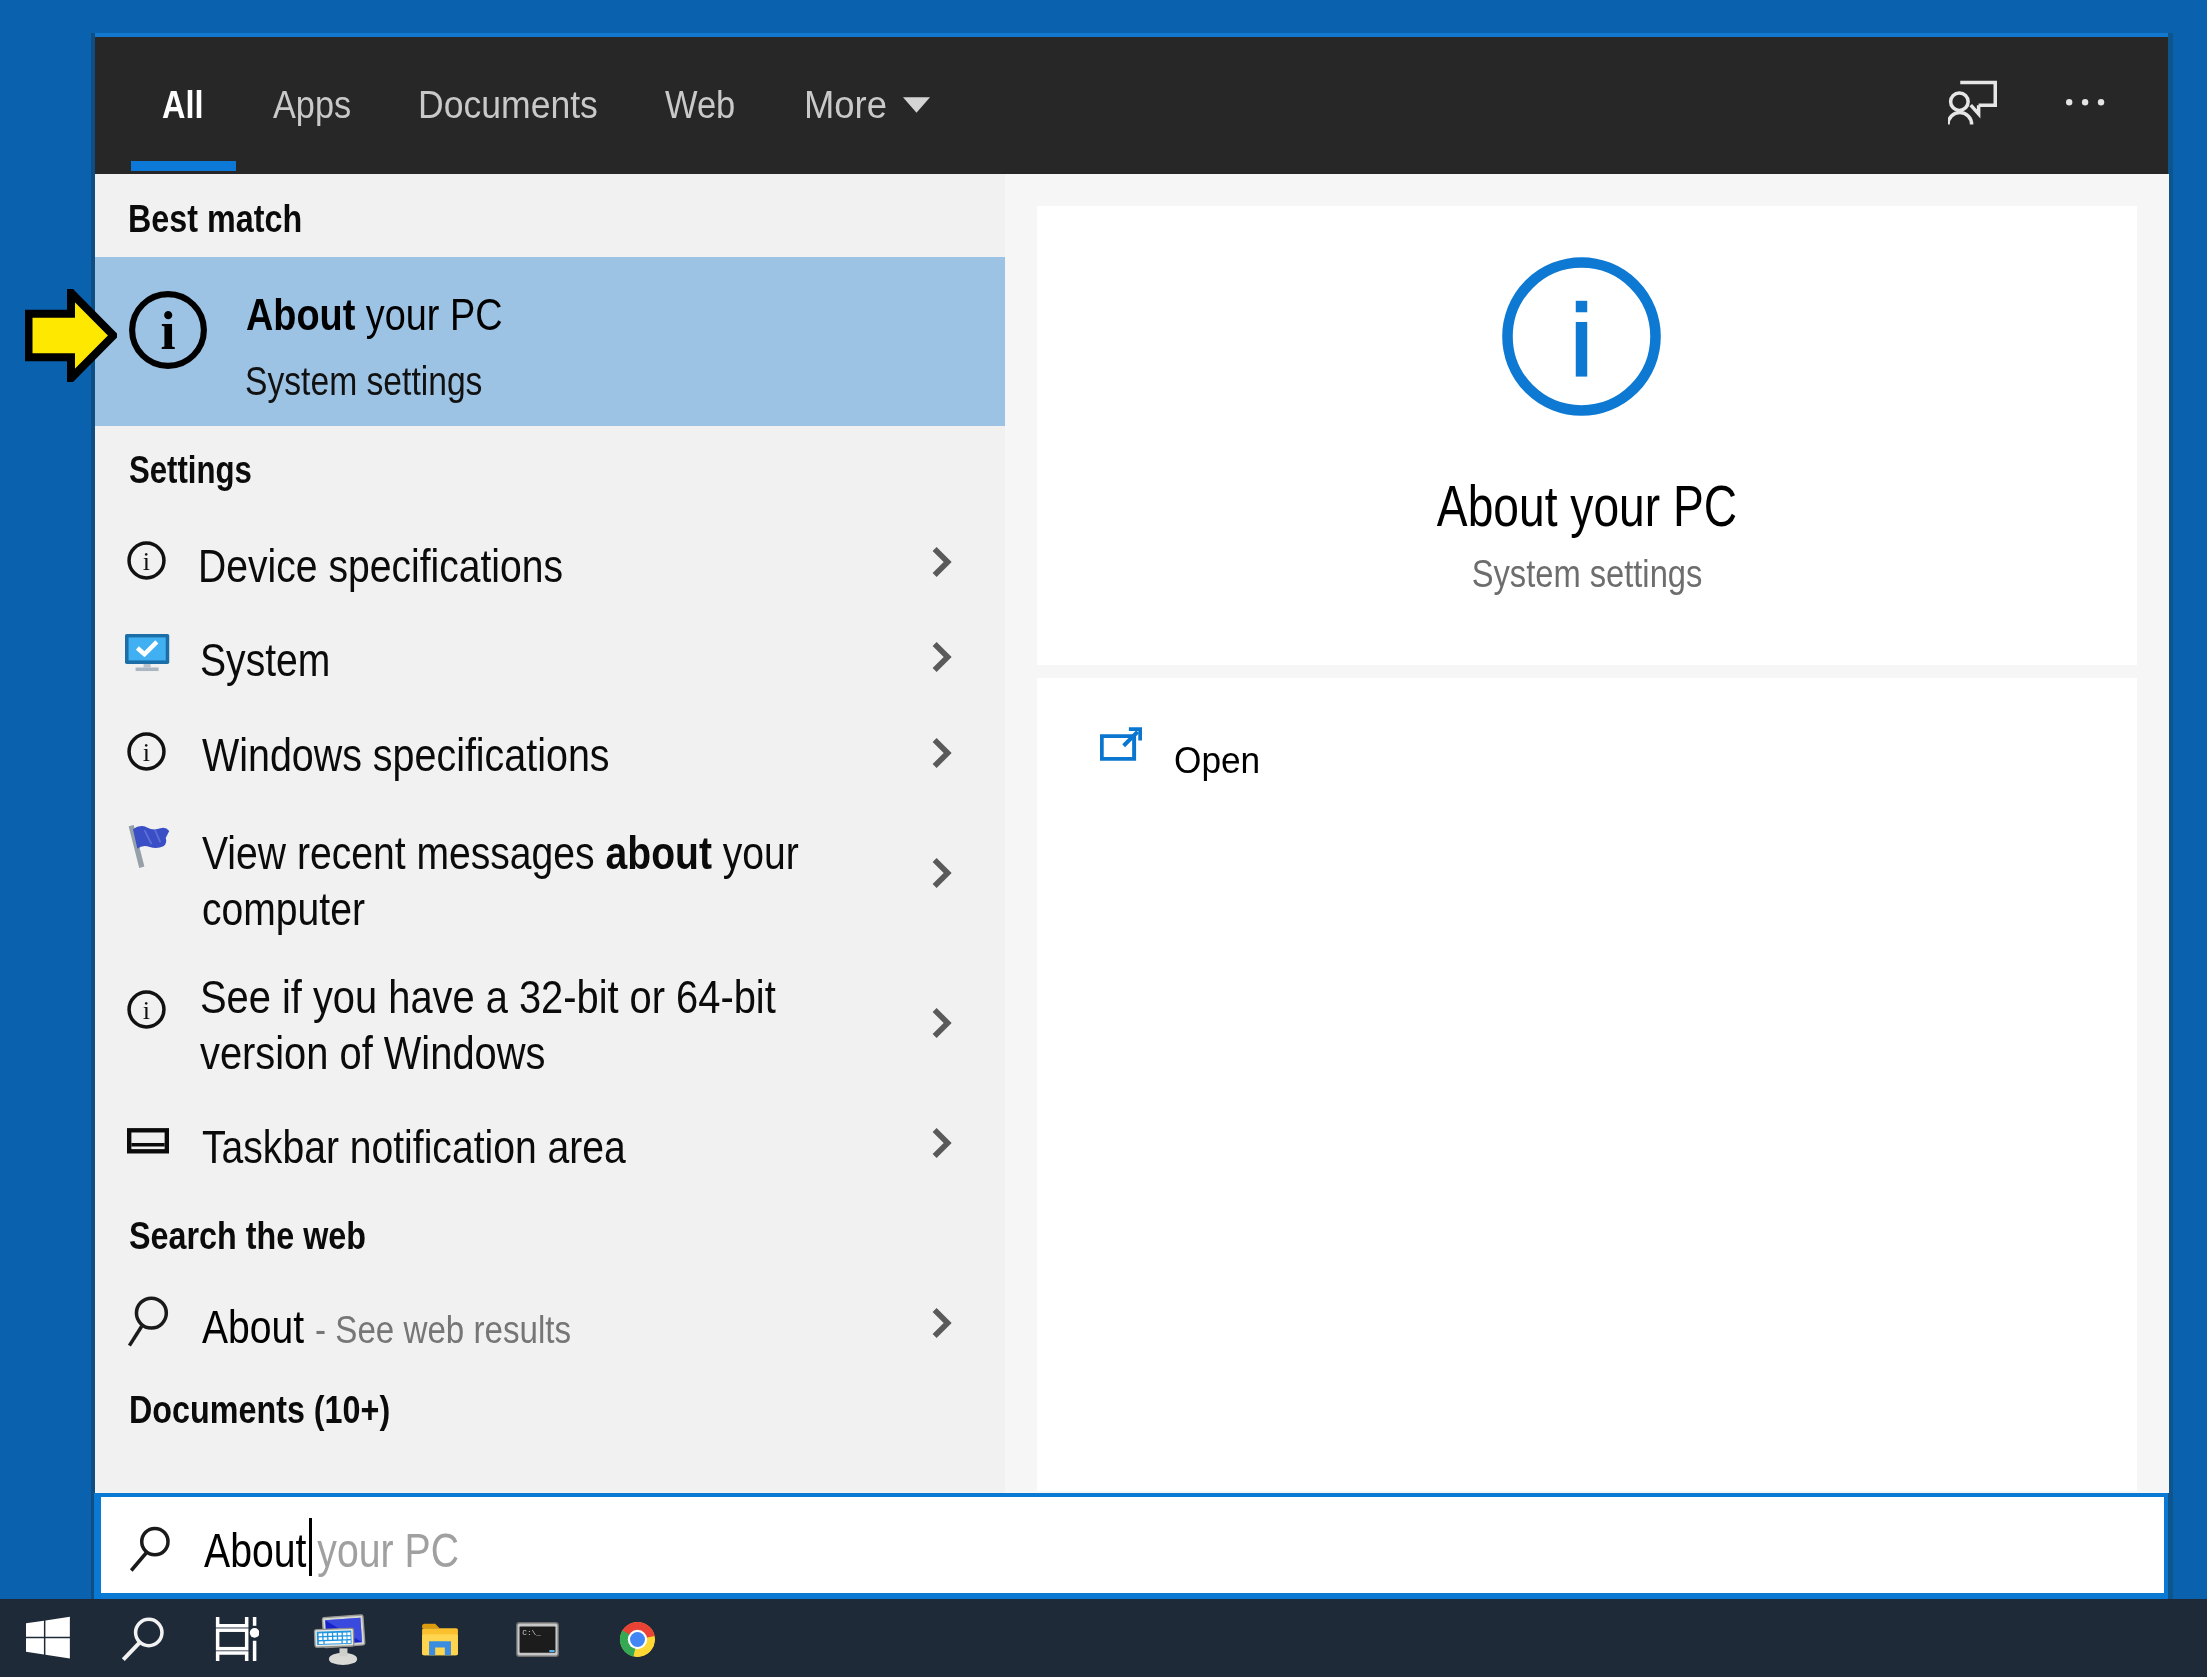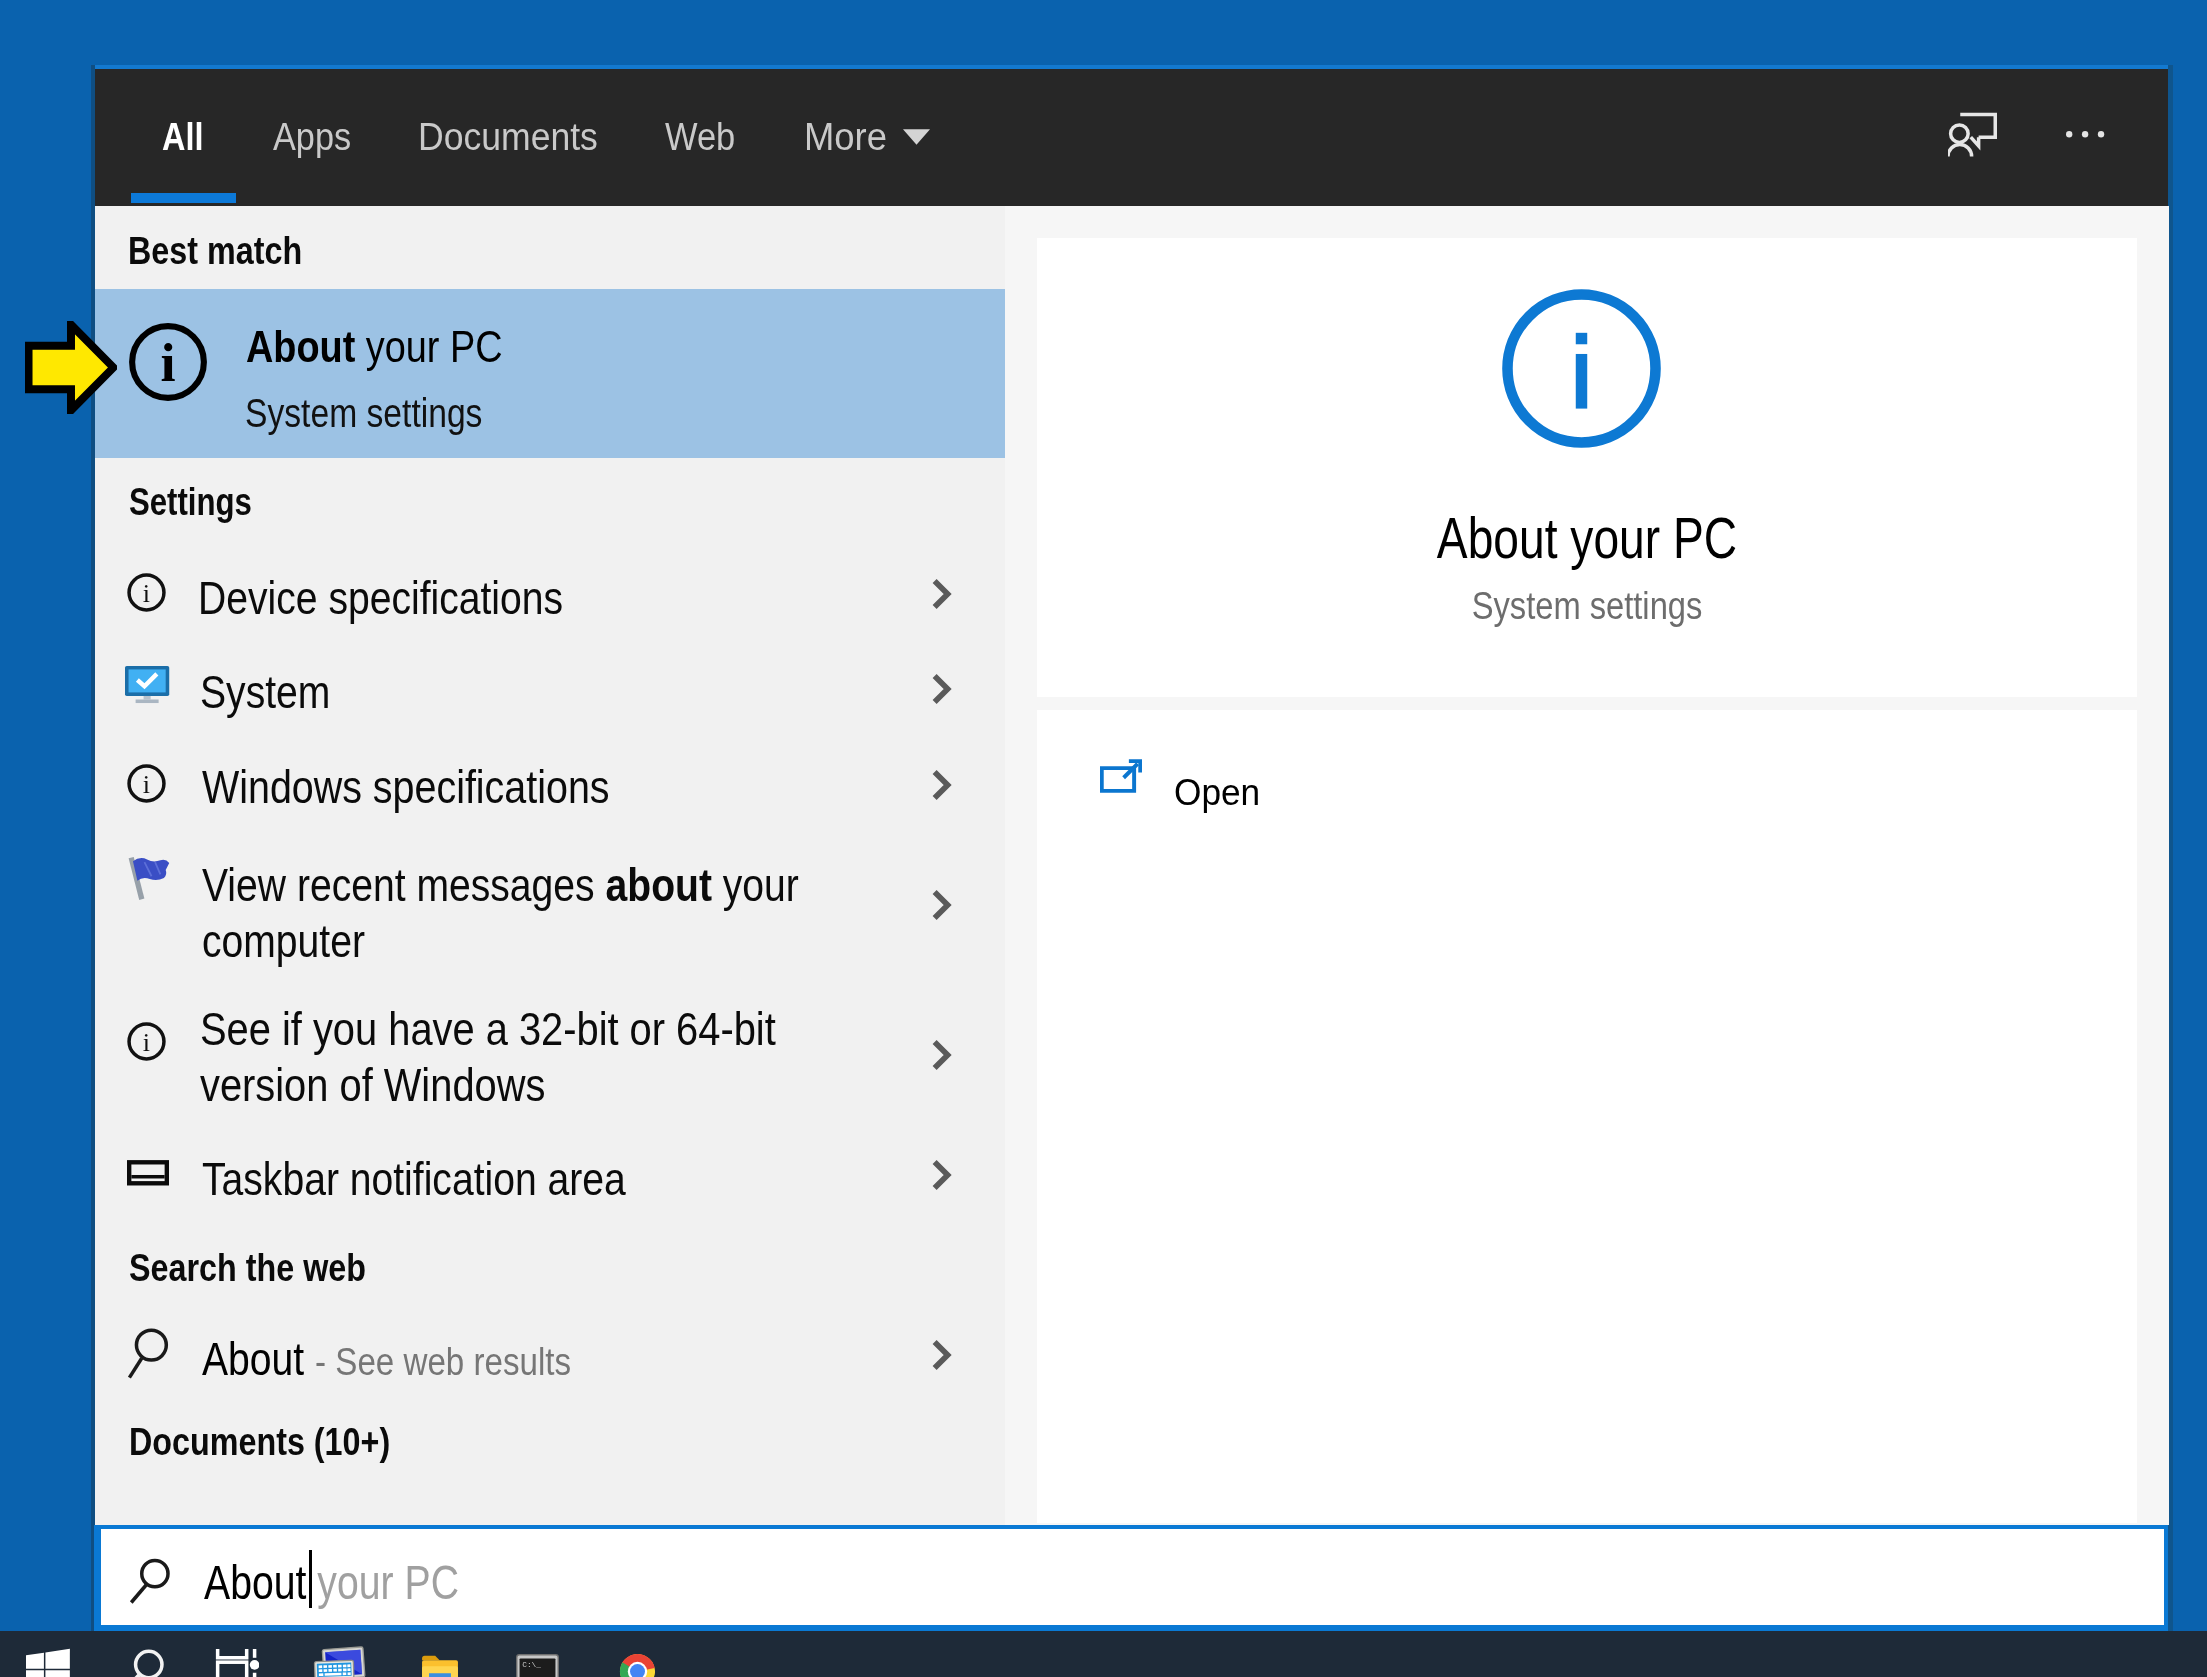--- a/index.html
+++ b/index.html
@@ -1,20 +1,20 @@
 <!DOCTYPE html>
 <html style="font-size:14px"><head>
 <meta charset="utf-8">
 <style>
   html,body{margin:0;padding:0;}
   body{width:2207px;height:1678px;overflow:hidden;background:#0a62ae;
        font-family:"Liberation Sans", sans-serif;}
   .abs{position:absolute;}
   .t{position:absolute;transform-origin:0 0;white-space:nowrap;}
-  #stage{position:relative;width:2207px;height:1634px;margin-top:32px;}
+  #stage{position:relative;width:2207px;height:1634px;}
 </style>
 </head>
 <body>
 <div id="stage">
 
   <div class="abs" style="left:94px;top:33px;width:2077px;height:4.4px;background:#1379d0;"></div>
 
   <div class="abs" style="left:91px;top:33px;width:4.4px;height:1566px;background:#0f4e82;"></div>
   <div class="abs" style="left:2168px;top:33px;width:5.3px;height:1566px;background:#0f558d;"></div>
 

